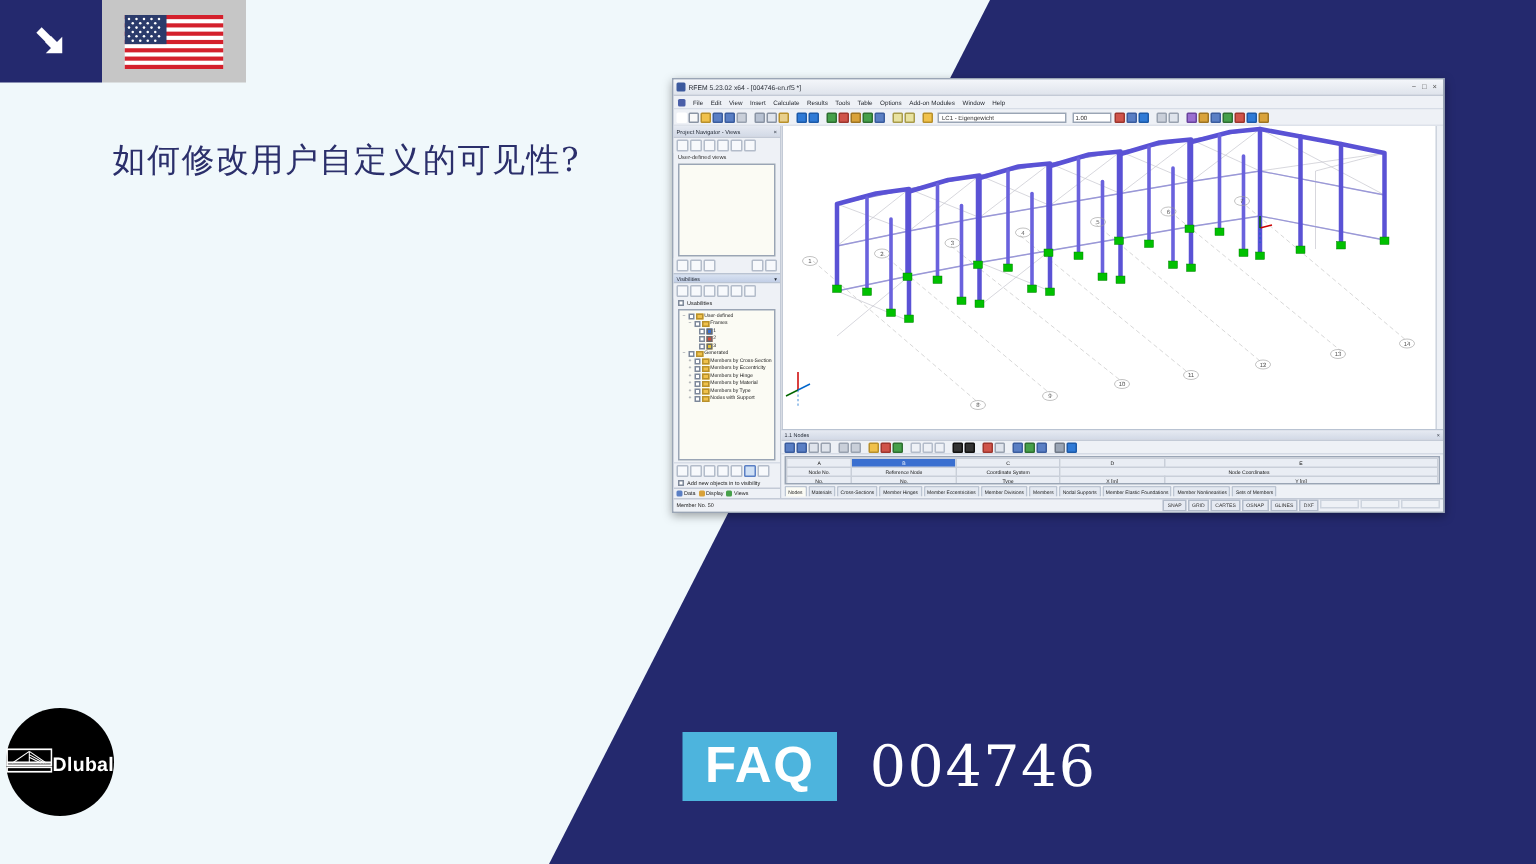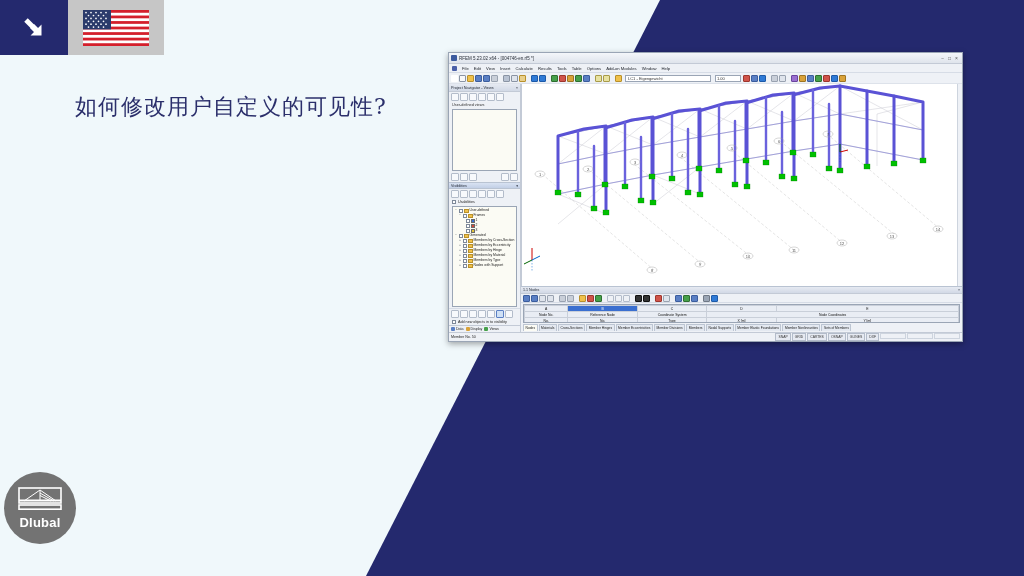--- a/index.html
+++ b/index.html
@@ -41,22 +41,22 @@
     position: absolute; left: 75px; top: 92px;
     font-family: "DejaVu Serif", "Liberation Serif", serif;
     font-size: 22px; color: #2b2f6b; letter-spacing: 1px;
     white-space: nowrap;
   }
 
   
   #logo {
     position: absolute; left: 4px; top: 472px;
     width: 72px; height: 72px; border-radius: 50%;
-    background: #737373;
-    display: flex; flex-direction: column;
+    background: #000000;
+    display: flex; flex-direction: row;
     align-items: center; justify-content: center;
   }
   #logo-mark { width: 44px; height: 26px; display:block; }
   #logo-text {
     color: #fff; font-weight: bold; font-size: 13px;
     letter-spacing: .2px; margin-top: 2px;
     font-family: "Liberation Sans", sans-serif;
   }
 
   
@@ -310,20 +310,24 @@
   <div id="logo">
     <svg id="logo-mark" viewBox="0 0 44 26">
       <rect x="1" y="1" width="42" height="15" fill="none" stroke="#ffffff" stroke-width="1.6"></rect>
       <path d="M22 3 L6 14 M22 3 L38 14 M22 3 L22 14 M22 6 L36 14 M22 8.5 L33 14" stroke="#ffffff" stroke-width="1"></path>
       <rect x="1" y="12.5" width="42" height="2" fill="#ffffff"></rect>
       <rect x="1" y="18" width="42" height="4.2" fill="none" stroke="#ffffff" stroke-width="1.6"></rect>
     </svg>
     <div id="logo-text">Dlubal</div>
   </div>
 
+  <div id="faq-row">
+    <div id="faq-badge">FAQ</div>
+    <div id="faq-number">004746</div>
+  </div>
 
   <div id="rfem">
 
     <div class="rf-titlebar">
       <div class="rf-appicon"></div>
       <div class="rf-title-text">RFEM 5.23.02 x64 - [004746-en.rf5 *]</div>
       <div class="rf-winbtns">
         <span class="rf-winbtn">−</span>
         <span class="rf-winbtn">□</span>
         <span class="rf-winbtn">×</span>

